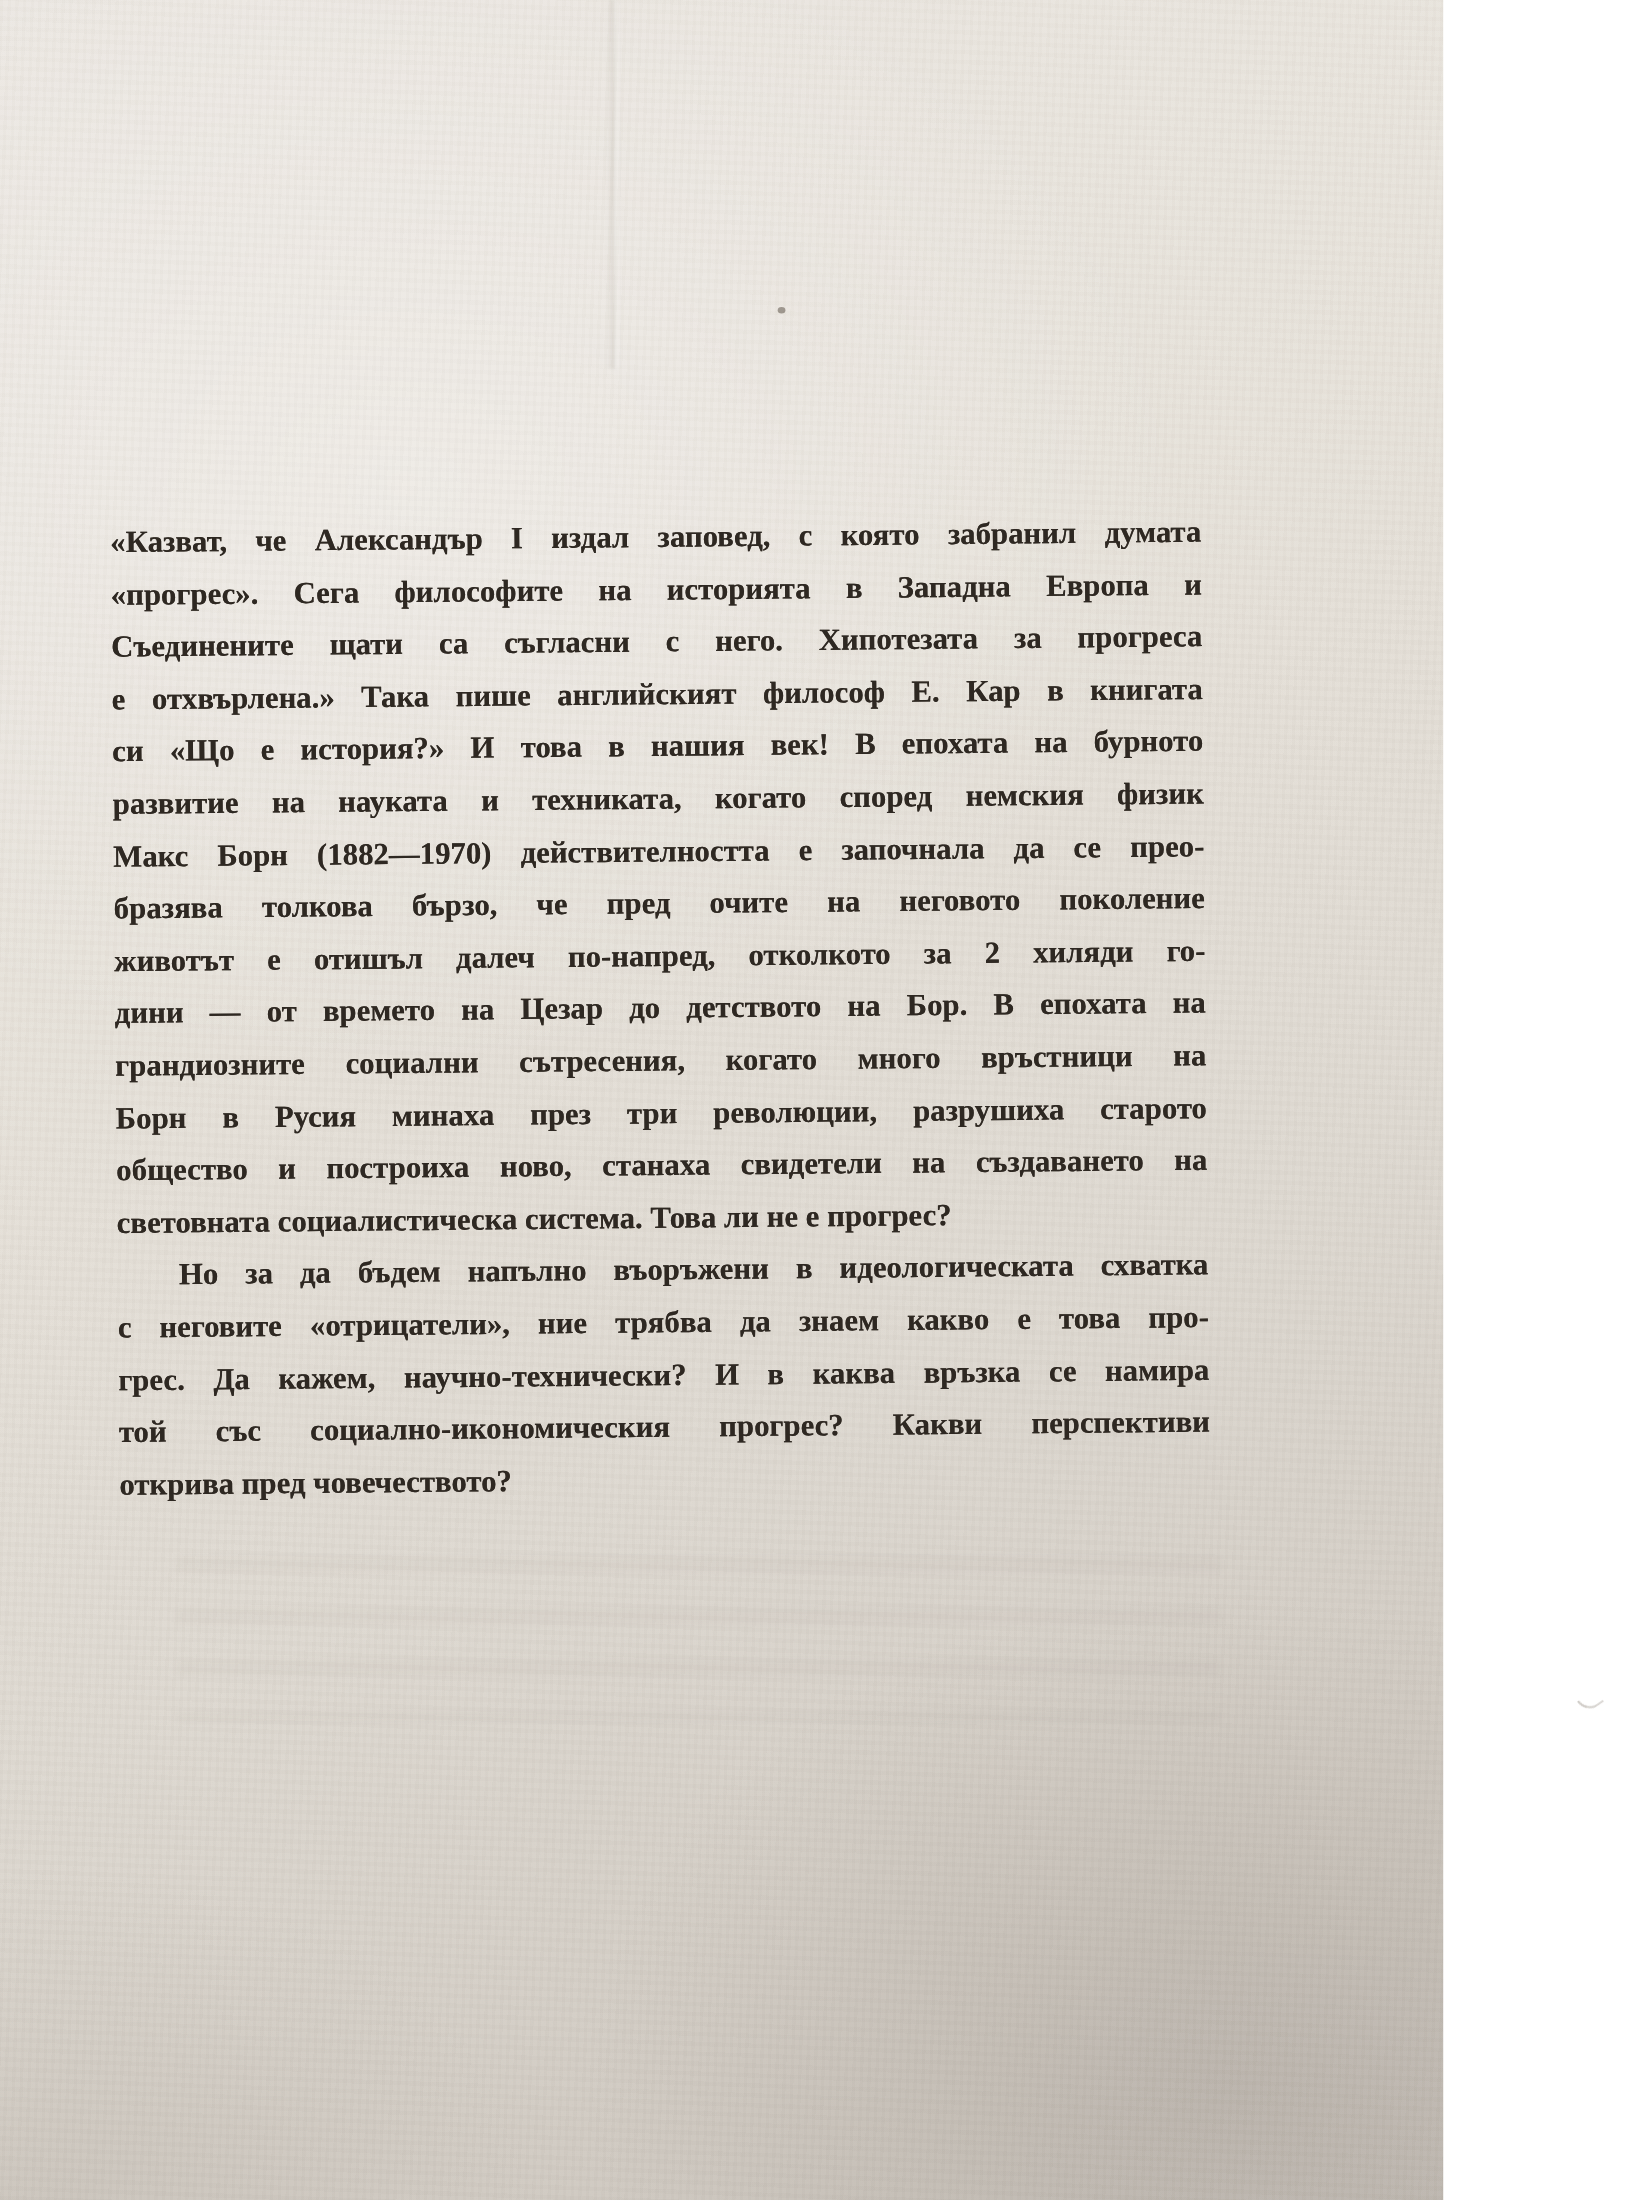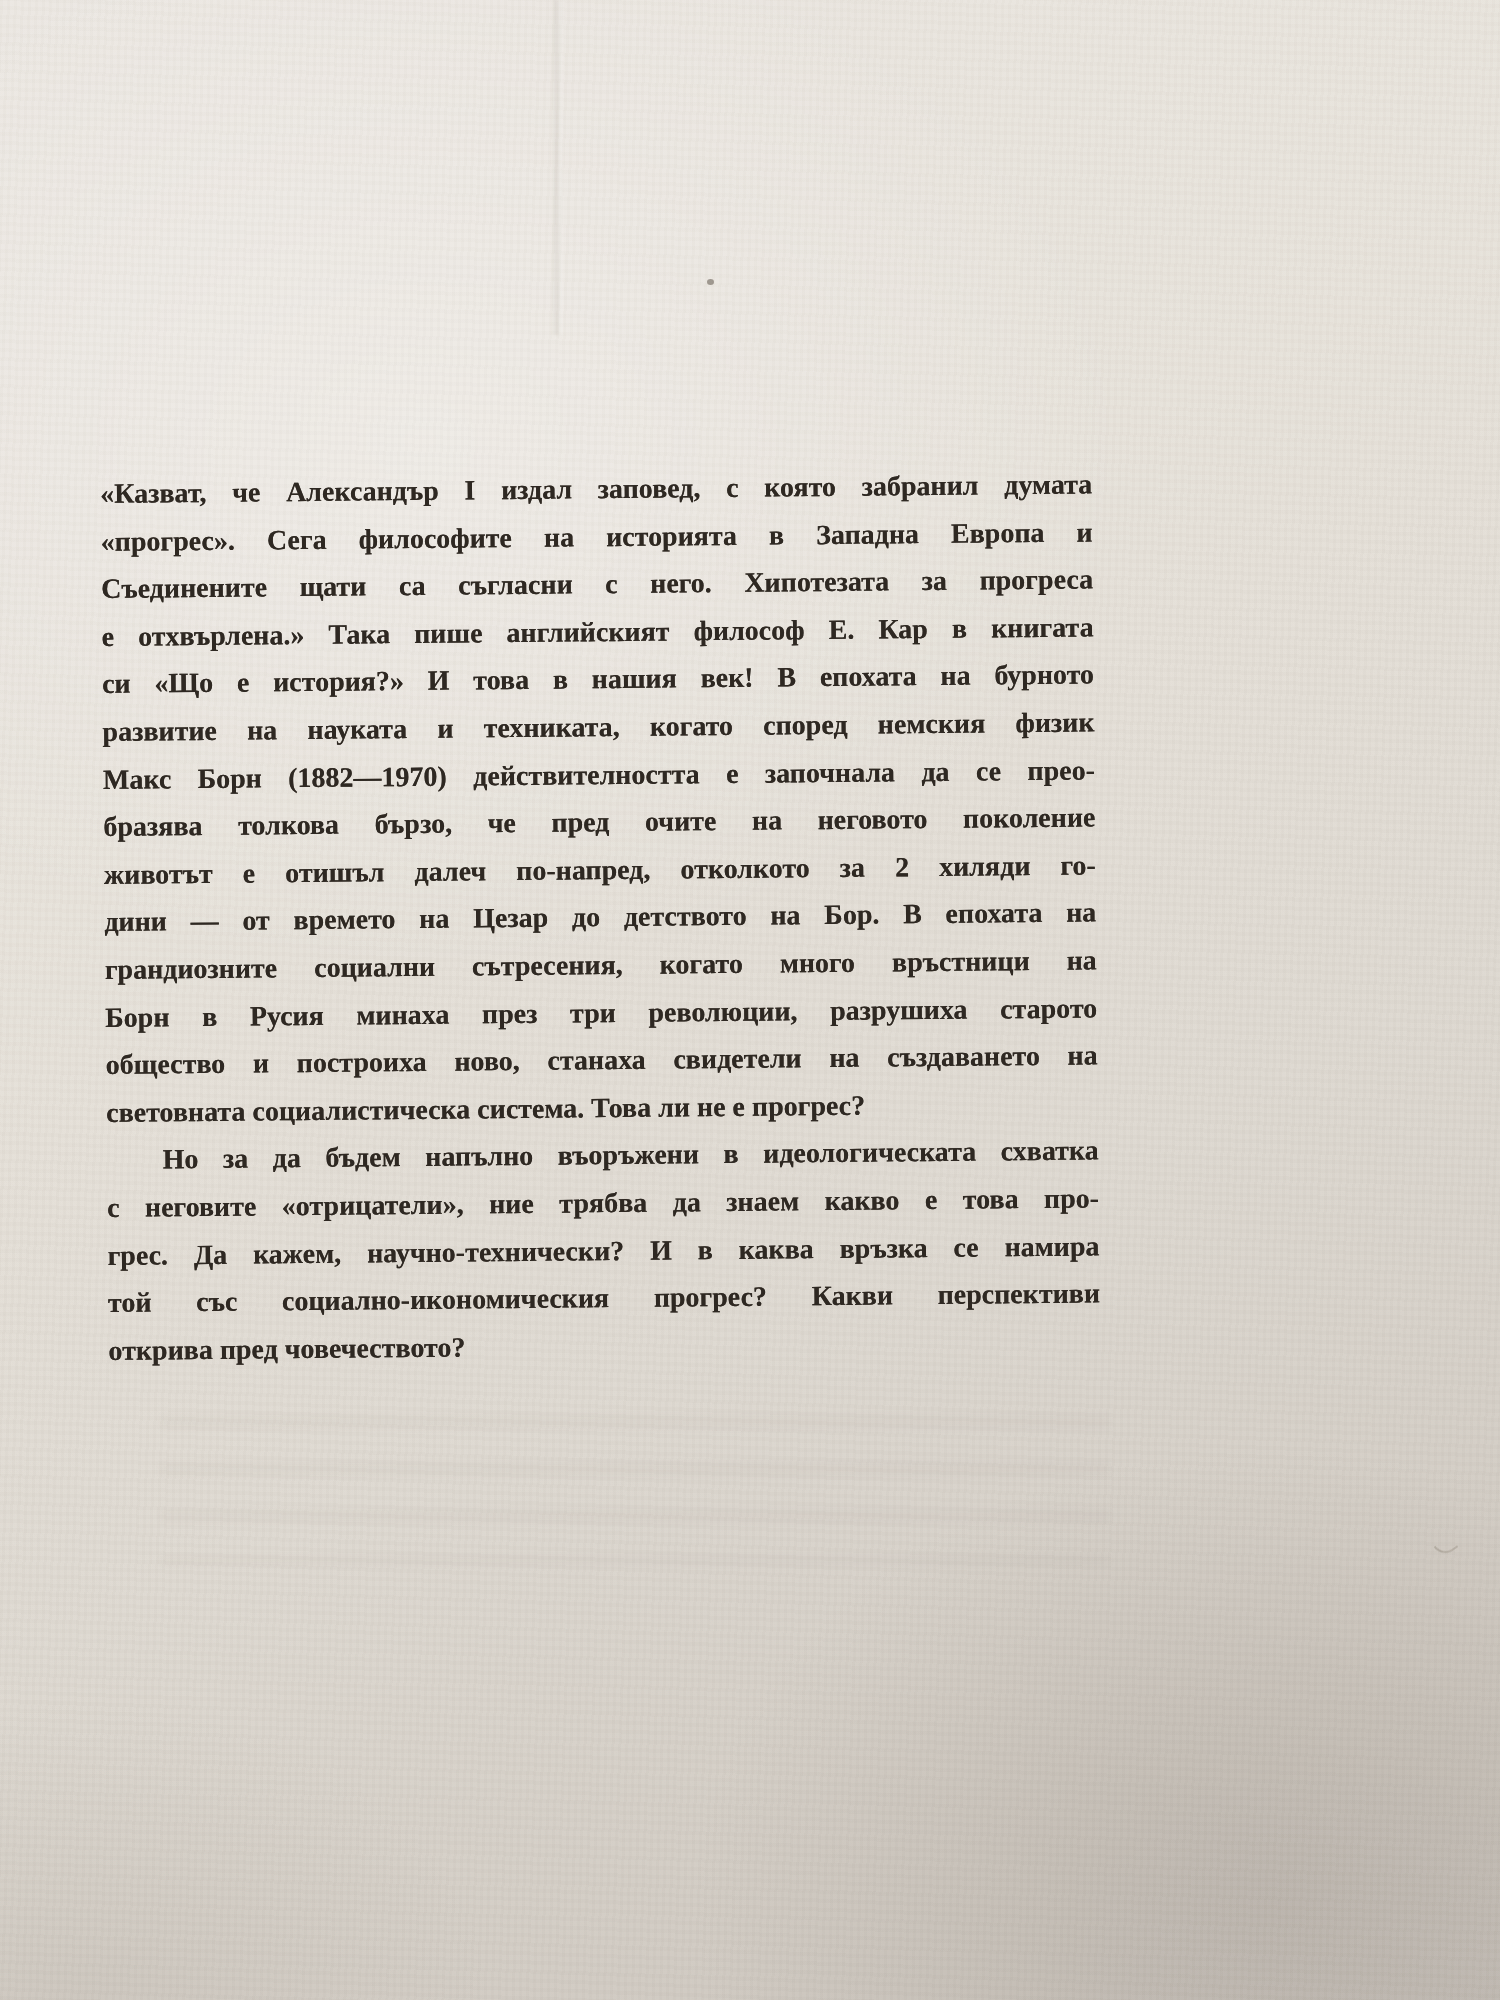--- a/index.html
+++ b/index.html
@@ -4,21 +4,21 @@
 <style>
   html, body {
     margin: 0;
     padding: 0;
     width: 1500px;
     height: 2000px;
     overflow: hidden;
   }
   .page {
     position: relative;
-    width: 1500px;
+    width: 1312px;
     height: 2000px;
     background:
       radial-gradient(ellipse 1200px 900px at 28% 22%, rgba(255,255,255,0.30), rgba(255,255,255,0) 60%),
       radial-gradient(ellipse 900px 700px at 85% 95%, rgba(110,100,90,0.18), rgba(110,100,90,0) 65%),
       radial-gradient(ellipse 700px 500px at 5% 100%, rgba(120,110,100,0.10), rgba(120,110,100,0) 60%),
       linear-gradient(155deg, #ece8e2 0%, #e7e2da 35%, #ddd8d0 62%, #d0cac2 84%, #c7c1b9 100%);
   }
   
   .grain {
     position: absolute; inset: 0;

